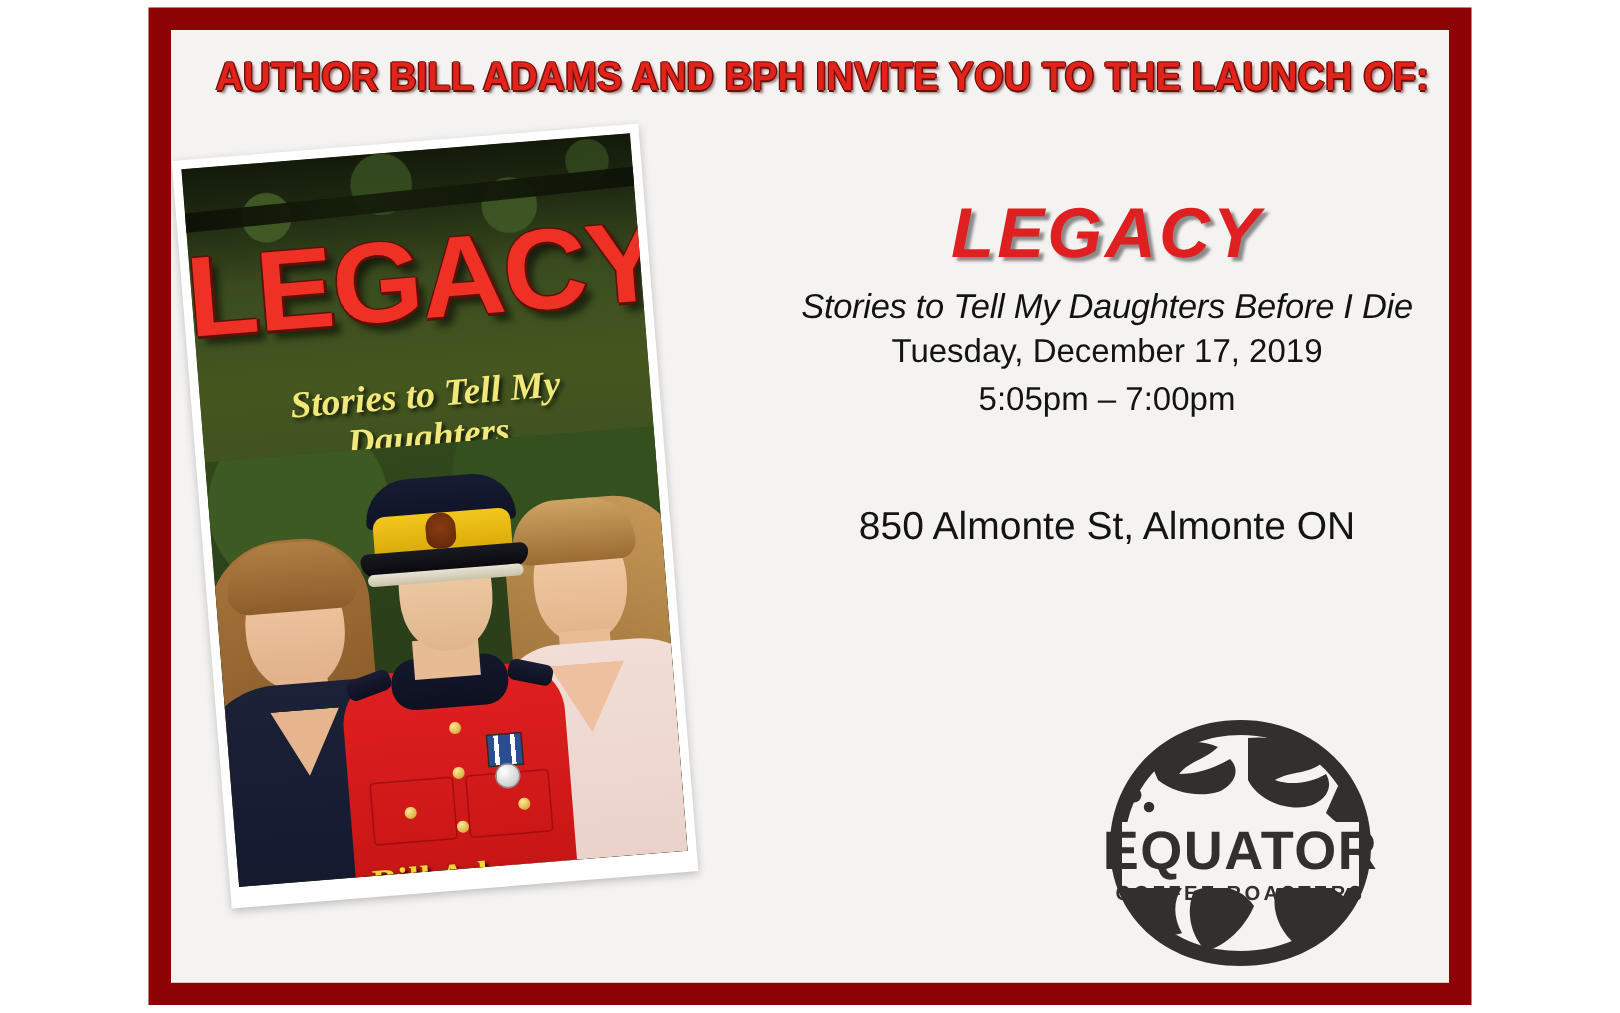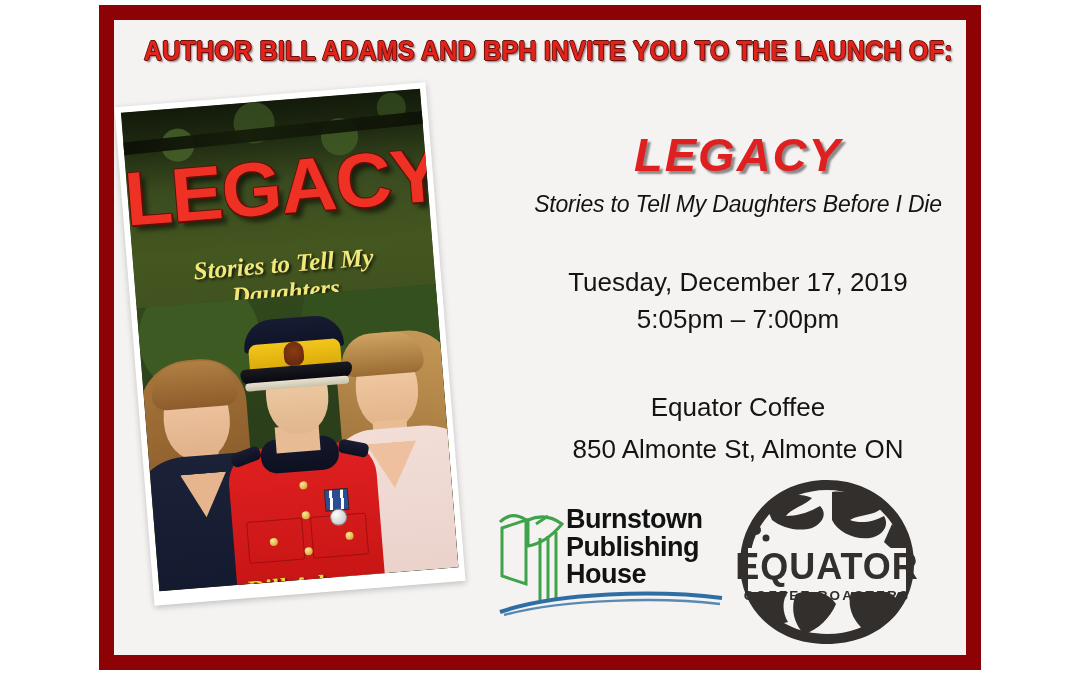--- a/index.html
+++ b/index.html
@@ -103,22 +103,21 @@
   }
   .legacy-sub {
     margin-top: 12px;
     font-size: 23px;
     font-weight: normal;
     font-style: italic;
     color: #131313;
     letter-spacing: -0.2px;
   }
   .when {
-    margin-top: 46px;
-    font-size: 26px;
+    font-size: 22px;
     line-height: 1.42;
     color: #141414;
   }
   .where {
     margin-top: 48px;
     font-size: 26px;
     line-height: 1.62;
     color: #141414;
   }
 
@@ -487,47 +486,26 @@
     <div class="info">
       <div class="legacy-title">LEGACY</div>
       <div class="legacy-sub">Stories to Tell My Daughters Before I Die</div>
 
       <div class="when">
         <div class="nowrap">Tuesday, December 17, 2019</div>
         <div class="nowrap">5:05pm – 7:00pm</div>
       </div>
 
       <div class="where">
-        <div class="nowrap">Equator Coffee</div>
         <div class="nowrap">850 Almonte St, Almonte ON</div>
       </div>
     </div>
 
     <div class="logos">
 
-      <div class="bph-logo">
-        <svg class="bph-mark" viewBox="0 0 78 92">
-          <path d="M6 18 L30 10 L30 74 L6 66 Z" fill="none" stroke="#3ea34a" stroke-width="3"></path>
-          <path d="M32 10 C46 4 58 8 66 14 C56 26 44 34 32 36 Z" fill="none" stroke="#3ea34a" stroke-width="3"></path>
-          <path d="M30 10 C18 2 10 6 4 12" fill="none" stroke="#3ea34a" stroke-width="3"></path>
-          <path d="M40 14 L52 6" fill="none" stroke="#3ea34a" stroke-width="3"></path>
-          <line x1="44" y1="28" x2="44" y2="90" stroke="#3ea34a" stroke-width="3"></line>
-          <line x1="52" y1="26" x2="52" y2="90" stroke="#3ea34a" stroke-width="3"></line>
-          <line x1="60" y1="22" x2="60" y2="90" stroke="#3ea34a" stroke-width="3"></line>
-        </svg>
-        <div class="bph-text">
-          <div>Burnstown</div>
-          <div>Publishing</div>
-          <div>House</div>
-        </div>
-        <svg class="bph-swoosh" viewBox="0 0 226 26">
-          <path d="M2 22 C60 2 160 0 224 8" fill="none" stroke="#2f6ea5" stroke-width="4"></path>
-          <path d="M6 25 C66 9 164 7 222 14" fill="none" stroke="#2f6ea5" stroke-width="2.5" opacity=".8"></path>
-        </svg>
-      </div>
 
       <div class="equator-logo">
         <svg viewBox="0 0 190 180" width="190" height="180">
           <g fill="#332f2c">
             <path d="M95 8 C44 8 8 46 8 92 C8 138 44 172 95 172 C146 172 182 138 182 92 C182 46 146 8 95 8 Z
                      M95 18 C139 18 172 51 172 92 C172 133 139 162 95 162 C51 162 18 133 18 92 C18 51 51 18 95 18 Z"></path>
             <path d="M34 34 C48 22 66 20 80 26 C72 34 60 36 54 44 C66 44 78 40 88 34 C96 42 90 52 80 56
                      C66 60 50 56 40 48 Z"></path>
             <path d="M100 20 C118 18 138 24 150 36 C142 44 128 42 118 48 C128 52 142 50 152 44
                      C158 54 150 64 138 66 C122 68 106 60 100 48 Z"></path>

